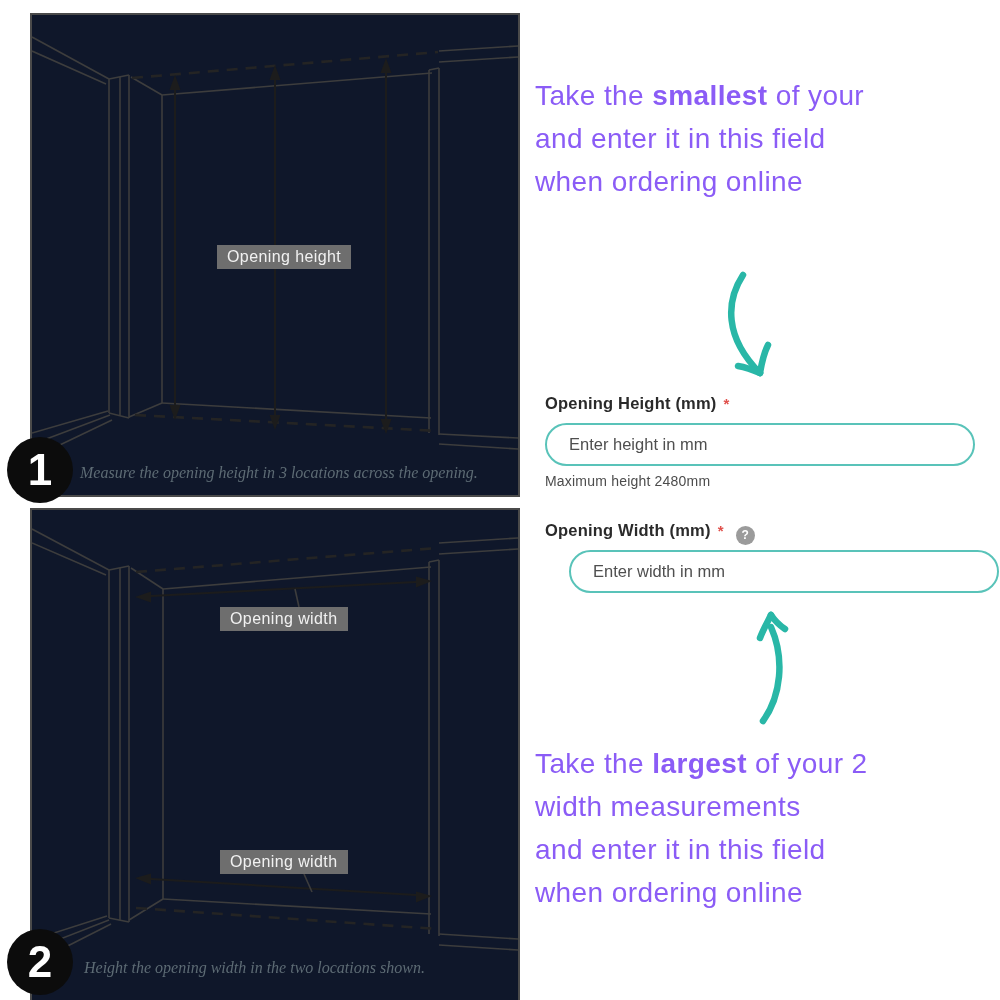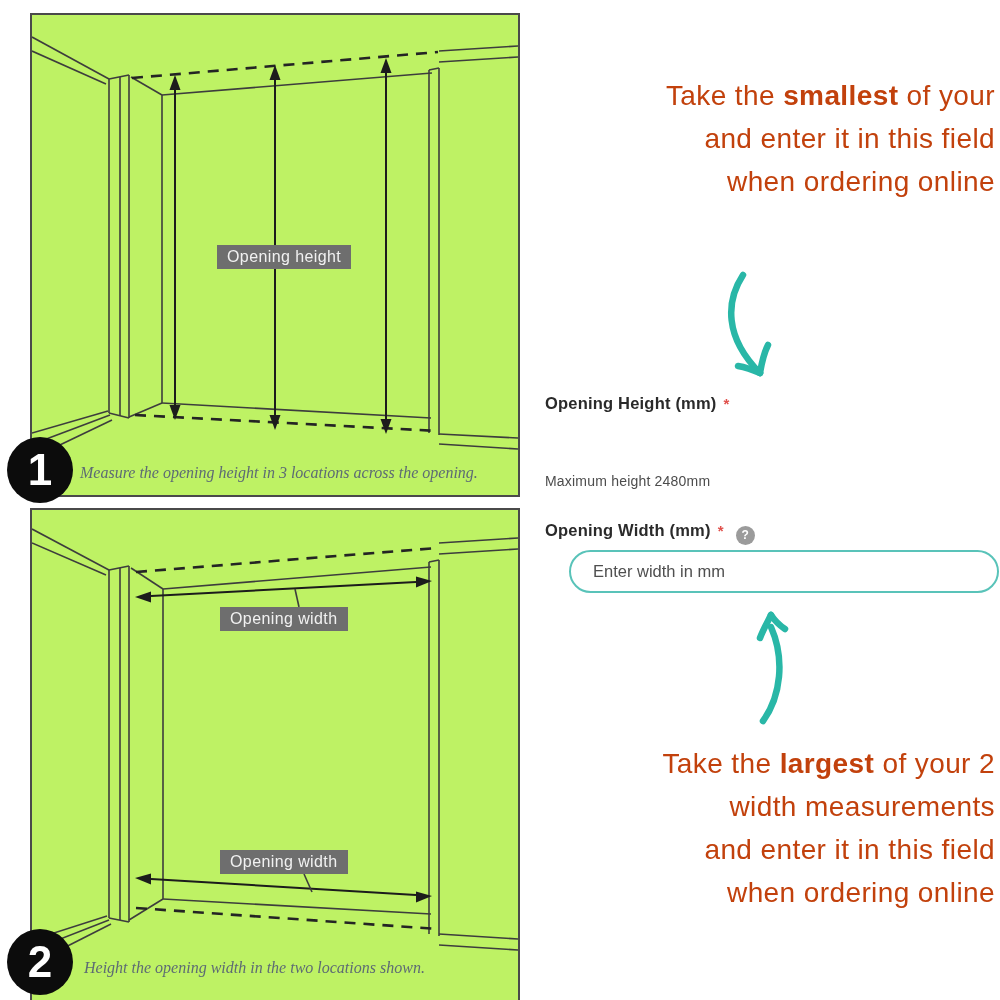--- a/index.html
+++ b/index.html
@@ -1,21 +1,21 @@
 <!DOCTYPE html>
 <html style="--teal: #29b7a7; --input_border: #59c3b9; --badge_bg: #6e6e6e; --asterisk: #e0514c;"><head>
 <meta charset="utf-8">
 <style>
   html,body { margin:0; padding:0; background:#ffffff; }
   .canvas {
     position:relative; width:1000px; height:1000px; background:#ffffff;
     font-family:"Liberation Sans", sans-serif; overflow:hidden;
   }
   
-  .panel { position:absolute; border:2px solid #4a4a4a; background:#bef264; box-sizing:border-box; }
+  .panel { position:absolute; border:2px solid #4a4a4a; background:#0f172a; box-sizing:border-box; }
   #panel1 { left:30px; top:13px;  width:490px; height:484px; }
   #panel2 { left:30px; top:508px; width:490px; height:556px; }
   .panel svg { position:absolute; left:0; top:0; }
   .line   { stroke:#3d3d3d; stroke-width:1.6; fill:none; }
   .dash   { stroke:#242424; stroke-width:2.6; fill:none; stroke-dasharray:11 8; }
   .marrow { stroke:#1c1c1c; stroke-width:2; fill:none; }
   .mhead  { fill:#1c1c1c; stroke:none; }
   .badge {
     position:absolute; background:var(--badge_bg,#6e6e6e); color:#f1f1f1;
     font-size:16px; letter-spacing:.4px; padding:3px 10px; white-space:nowrap;
@@ -26,22 +26,22 @@
   }
   .step {
     position:absolute; width:66px; height:66px; border-radius:50%;
     background:#0c0c0c; color:#ffffff; display:flex; align-items:center;
     justify-content:center; font-size:44px; font-weight:bold; z-index:5;
   }
   #step1 { left:7px; top:437px; }
   #step2 { left:7px; top:929px; }
   
   .instr {
-    position:absolute; left:535px; width:460px; text-align:right;
-    font-size:28px; line-height:43px; color:#c2410c; letter-spacing:.4px;
+    position:absolute; left:535px; width:460px; text-align:left;
+    font-size:28px; line-height:43px; color:#8b5cf6; letter-spacing:.4px;
   }
   .instr b { font-weight:700; }
   #text-top    { top:74px; }
   #text-bottom { top:742px; }
   .teal-stroke { stroke:var(--teal,#29b7a7); fill:none; stroke-width:6.5; stroke-linecap:round; }
   .arrow-svg { position:absolute; }
   #arrow-down { left:713px; top:263px; }
   #arrow-up   { left:743px; top:603px; }
   .flabel {
     position:absolute; font-size:16.5px; font-weight:700; color:#2a2a2a; letter-spacing:.2px;
@@ -179,20 +179,21 @@
 
   <svg class="arrow-svg" id="arrow-down" width="70" height="122" viewBox="0 0 70 122">
     <path class="teal-stroke" d="M30,12 C13,38 11,74 47,110"></path>
     <path class="teal-stroke" d="M47,110 C38,106 31,104 25,103"></path>
     <path class="teal-stroke" d="M47,110 C49,98 51,90 55,82"></path>
   </svg>
 
   <div class="flabel" id="label-height">
     <span>Opening Height (mm)</span><span class="req">*</span>
   </div>
+  <input class="tinput" id="input-height" type="text" placeholder="Enter height in mm" style="">
   <div class="helper">Maximum height 2480mm</div>
 
   <div class="flabel" id="label-width">
     <span>Opening Width (mm)</span><span class="req">*</span><span class="help">?</span>
   </div>
   <input class="tinput" id="input-width" type="text" placeholder="Enter width in mm" style="">
 
   <svg class="arrow-svg" id="arrow-up" width="60" height="122" viewBox="0 0 60 122">
     <path class="teal-stroke" d="M20,118 C38,93 42,56 28,24"></path>
     <path class="teal-stroke" d="M28,12 C24,20 20,27 17,35"></path>

